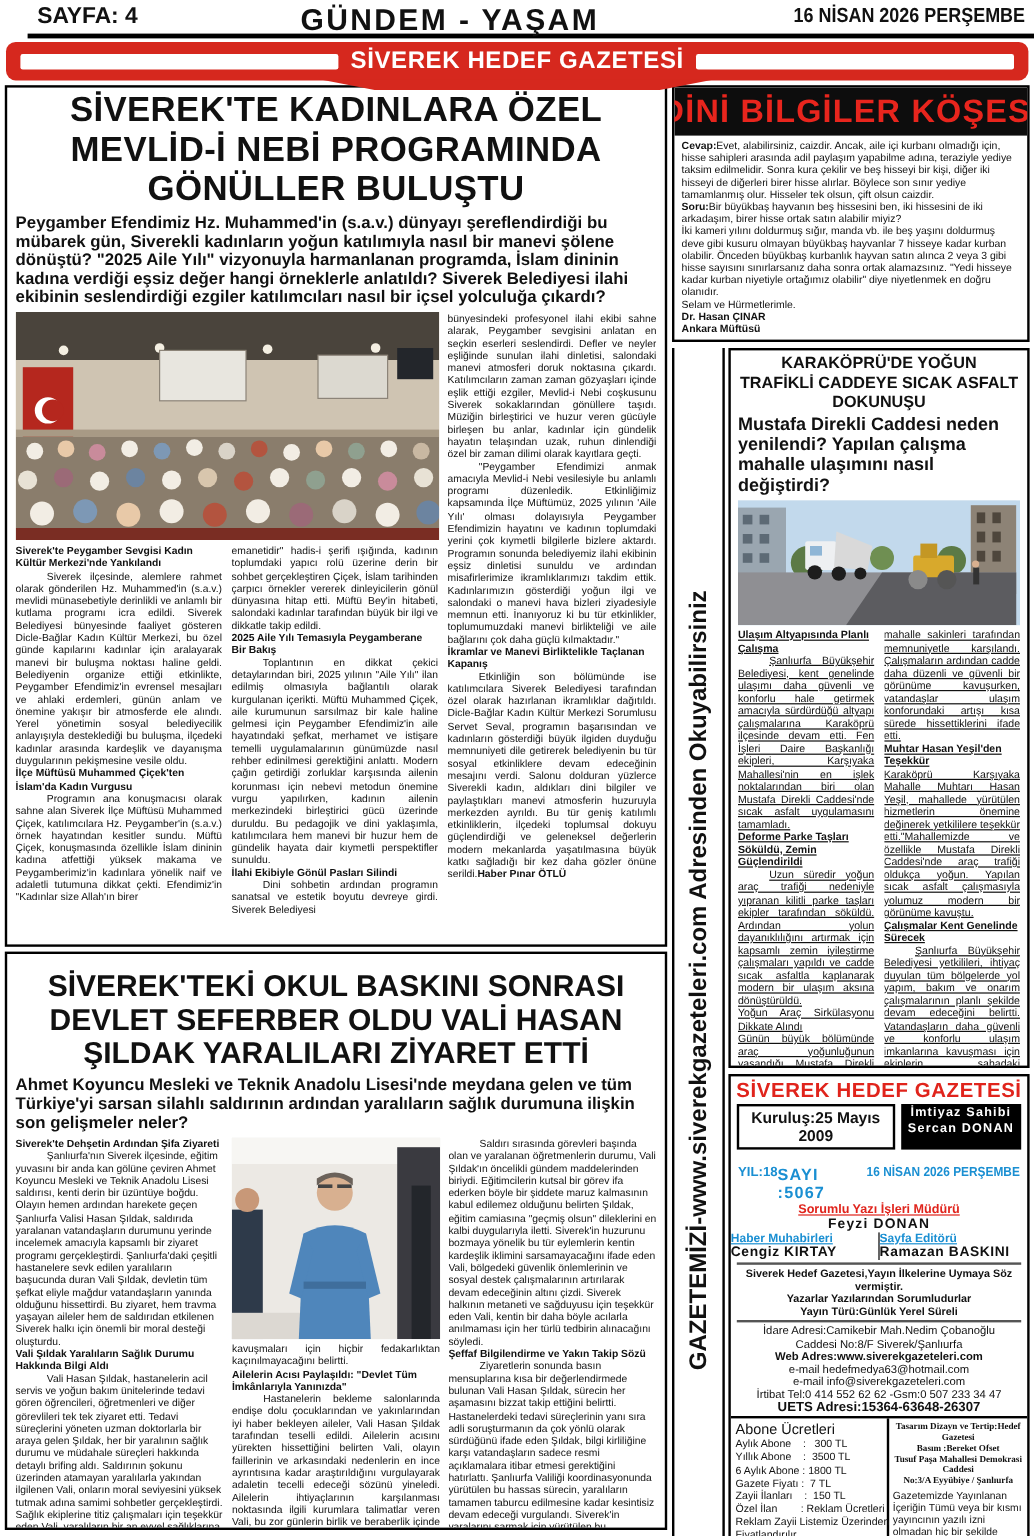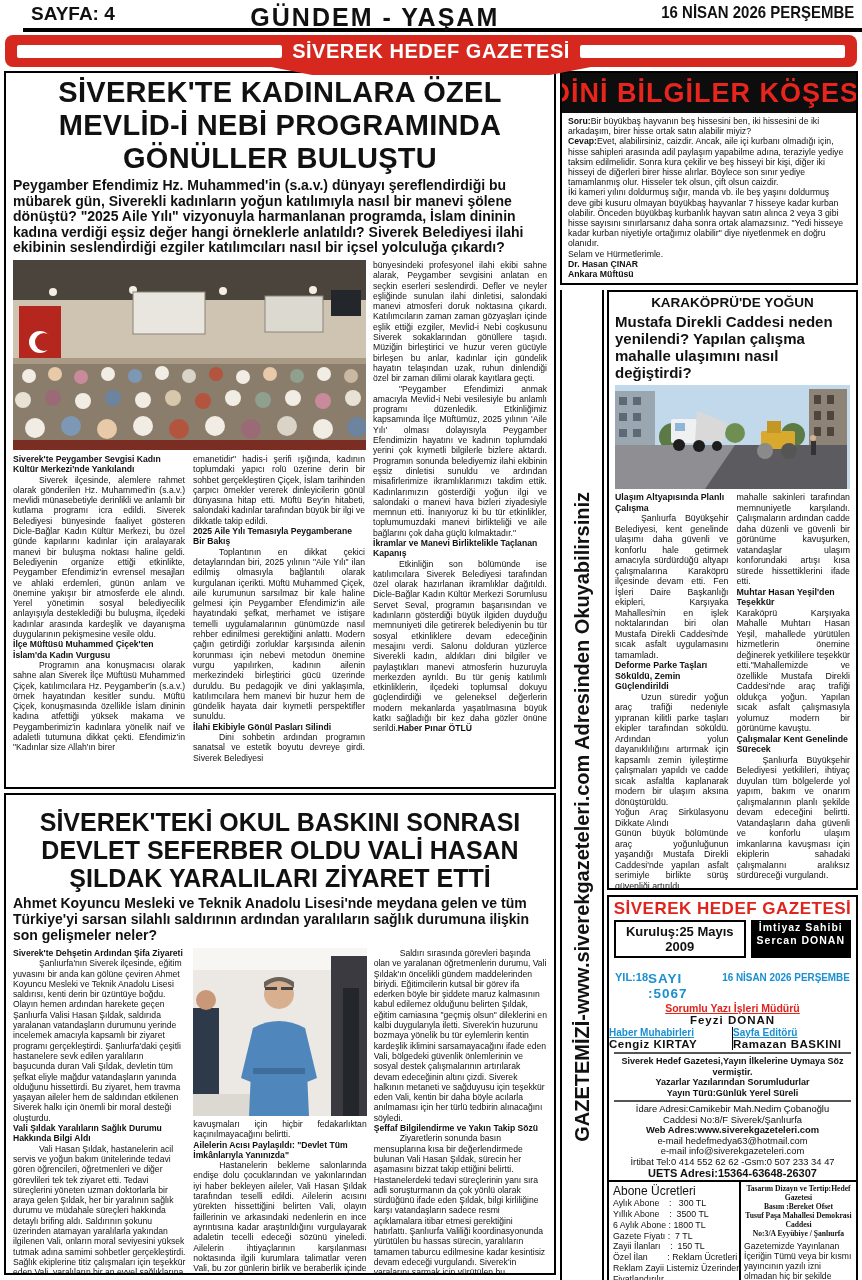--- a/index.html
+++ b/index.html
@@ -68,21 +68,21 @@
              display:flex; align-items:center; justify-content:center; overflow:hidden; }
   .v-text { writing-mode:vertical-rl; transform:rotate(180deg); font-size:20px; font-weight:900;
             white-space:nowrap; letter-spacing:0; }
   .right-stack { flex:1; display:flex; flex-direction:column; gap:5px; min-width:0; }
 
   
   .karakopru { border:2px solid #000; padding:3px 6px; height:600px; overflow:hidden; }
   .kk-h1 { font-size:13.5px; font-weight:900; text-align:center; line-height:16px; }
   .kk-h2 { font-size:15px; font-weight:800; line-height:17px; margin-top:2px; }
   .kk-photo { width:100%; height:104px; margin:4px 0 3px; background:#c2d9ec; }
-  .kk-cols { display:flex; gap:8px; }
+  .kk-cols { display:flex; gap:8px;text-decoration:underline; }
   .kk-col { flex:1; overflow:hidden; height:450px; text-align:justify; }
   .kk-col .blk { font-size:8.8px; line-height:10.5px; }
 
   
   .masthead { border:2px solid #000; flex:1; overflow:hidden; display:flex; flex-direction:column; }
   .mh-title { color:#e0241c; font-weight:900; font-size:17px; text-align:center; padding:2px 0 1px; letter-spacing:.5px; }
   .mh-row1 { display:flex; gap:5px; padding:0 5px; }
   .mh-kurulus { border:2px solid #000; font-weight:bold; font-size:13px; flex:1; text-align:center; padding:2px 0; }
   .mh-imtiyaz { background:#000; color:#fff; font-weight:bold; font-size:10.5px; line-height:12.5px;
                 text-align:center; padding:1px 6px; letter-spacing:1px; }
@@ -269,40 +269,41 @@
 
     </div>
 
     <div class="right-col">
 
       <section class="dini">
         <div class="dini-header">
           <span class="dini-title">DİNİ BİLGİLER KÖŞESİ</span>
         </div>
         <div class="dini-body">
+            <div class="blk p"><b>Cevap:</b>Evet, alabilirsiniz, caizdir. Ancak, aile içi kurbanı olmadığı için, hisse sahipleri arasında adil paylaşım yapabilme adına, teraziyle yediye taksim edilmelidir. Sonra kura çekilir ve beş hisseyi bir kişi, diğer iki hisseyi de  diğerleri birer hisse alırlar. Böylece son sınır yediye tamamlanmış olur. Hisseler tek olsun, çift olsun caizdir.</div>
             <div class="blk p"><b>Soru:</b>Bir büyükbaş hayvanın beş hissesini ben, iki hissesini de iki arkadaşım, birer hisse ortak satın alabilir miyiz?</div>
-            <div class="blk p"><b>Cevap:</b>Evet, alabilirsiniz, caizdir. Ancak, aile içi kurbanı olmadığı için, hisse sahipleri arasında adil paylaşım yapabilme adına, teraziyle yediye taksim edilmelidir. Sonra kura çekilir ve beş hisseyi bir kişi, diğer iki hisseyi de  diğerleri birer hisse alırlar. Böylece son sınır yediye tamamlanmış olur. Hisseler tek olsun, çift olsun caizdir.</div>
             <div class="blk p">İki kameri yılını doldurmuş sığır, manda vb. ile beş yaşını doldurmuş deve gibi kusuru olmayan büyükbaş hayvanlar 7 hisseye kadar kurban olabilir. Önceden büyükbaş kurbanlık hayvan satın alınca 2 veya 3 gibi hisse sayısını sınırlarsanız daha sonra ortak alamazsınız. "Yedi hisseye kadar kurban niyetiyle ortağımız olabilir" diye niyetlenmek en doğru olanıdır.</div>
             <div class="blk p">Selam ve Hürmetlerimle.</div>
             <div class="blk h">Dr. Hasan ÇINAR</div>
             <div class="blk h">Ankara Müftüsü</div>
           </div>
       </section>
 
       <div class="right-lower">
 
         <div class="v-strip">
           <span class="v-text">GAZETEMİZİ-www.siverekgazeteleri.com Adresinden Okuyabilirsiniz</span>
         </div>
 
         <div class="right-stack">
 
           <section class="karakopru">
             <div class="kk-h1">
               <div>KARAKÖPRÜ'DE YOĞUN</div>
+              <div>TRAFİKLİ CADDEYE SICAK ASFALT DOKUNUŞU</div>
             </div>
             <div class="kk-h2">Mustafa Direkli Caddesi neden yenilendi? Yapılan çalışma mahalle ulaşımını nasıl değiştirdi?</div>
             <div class="photo-frame kk-photo">
               <svg width="232" height="104" viewBox="0 0 232 104">
                 <rect width="232" height="104" fill="#c2d9ec"></rect>
                 <rect x="0" y="6" width="40" height="70" fill="#9aa6b0"></rect>
                 <rect x="4" y="12" width="8" height="8" fill="#5d6a75"></rect>
                   <rect x="18" y="12" width="8" height="8" fill="#5d6a75"></rect>
                 <rect x="4" y="28" width="8" height="8" fill="#5d6a75"></rect>
                   <rect x="18" y="28" width="8" height="8" fill="#5d6a75"></rect>

